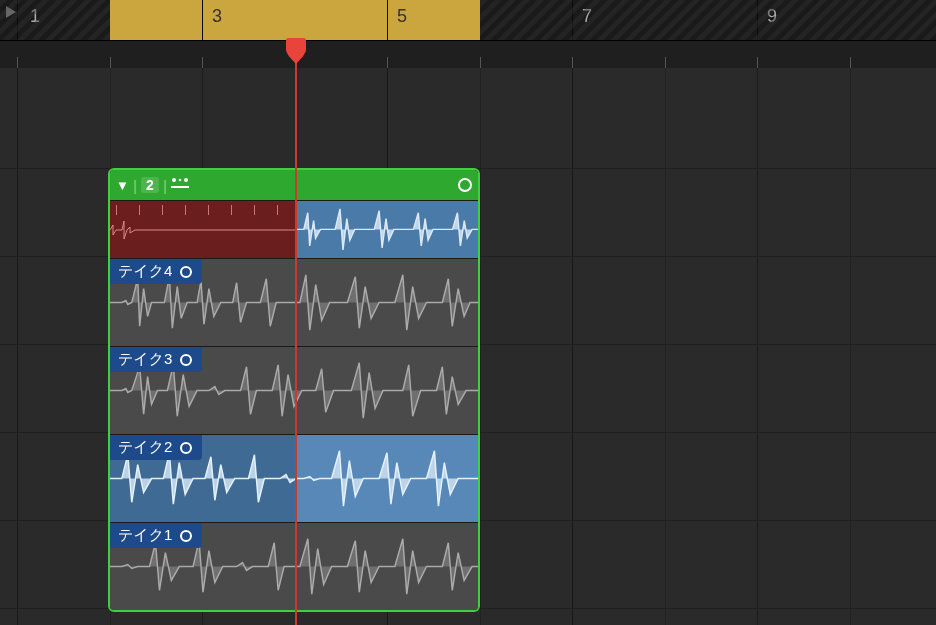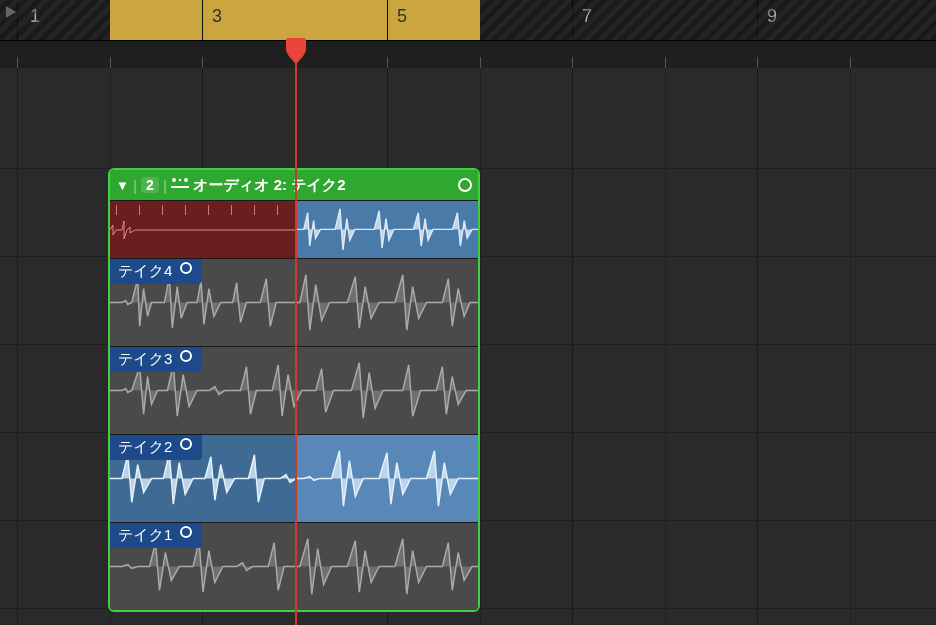--- a/index.html
+++ b/index.html
@@ -151,21 +151,21 @@
     background: #4a7aa8;
   }
   .take-label {
     position: absolute;
     top: 0; left: 0;
     background: #1d4a8a;
     color: #fff;
     font-size: 15px;
     padding: 3px 10px 3px 8px;
     display: flex;
-    align-items: flex-start;
+    align-items: center;
     gap: 8px;
     border-bottom-right-radius: 4px;
     z-index:5;
   }
   .take-label .circle-icon {
     width: 12px; height: 12px; border-width:2px;
   }
   
   .wave {
     position: absolute;
@@ -247,21 +247,20 @@
       <span class="num-box">2</span>
       <span style="opacity:.3">|</span>
       <span class="qedit">
         <svg width="18" height="14" viewBox="0 0 18 12">
             <circle cx="3" cy="3" r="2" fill="#fff"></circle>
             <circle cx="9" cy="3" r="1.3" fill="#fff"></circle>
             <circle cx="15" cy="3" r="2" fill="#fff"></circle>
             <rect x="0" y="9" width="18" height="2" fill="#fff"></rect>
           </svg>
       </span>
-      <span>オーディオ 2: テイク2</span>
       <span class="spacer"></span>
       <span class="circle-icon"></span>
     </div>
 
     <div class="comp-track">
       <div class="comp-seg rec" style="left:0; width:186px;">
         <div class="rec-ruler-tick" style="left:6px;"></div>
         <div class="rec-ruler-tick" style="left:29px;"></div>
         <div class="rec-ruler-tick" style="left:52px;"></div>
         <div class="rec-ruler-tick" style="left:75px;"></div>

